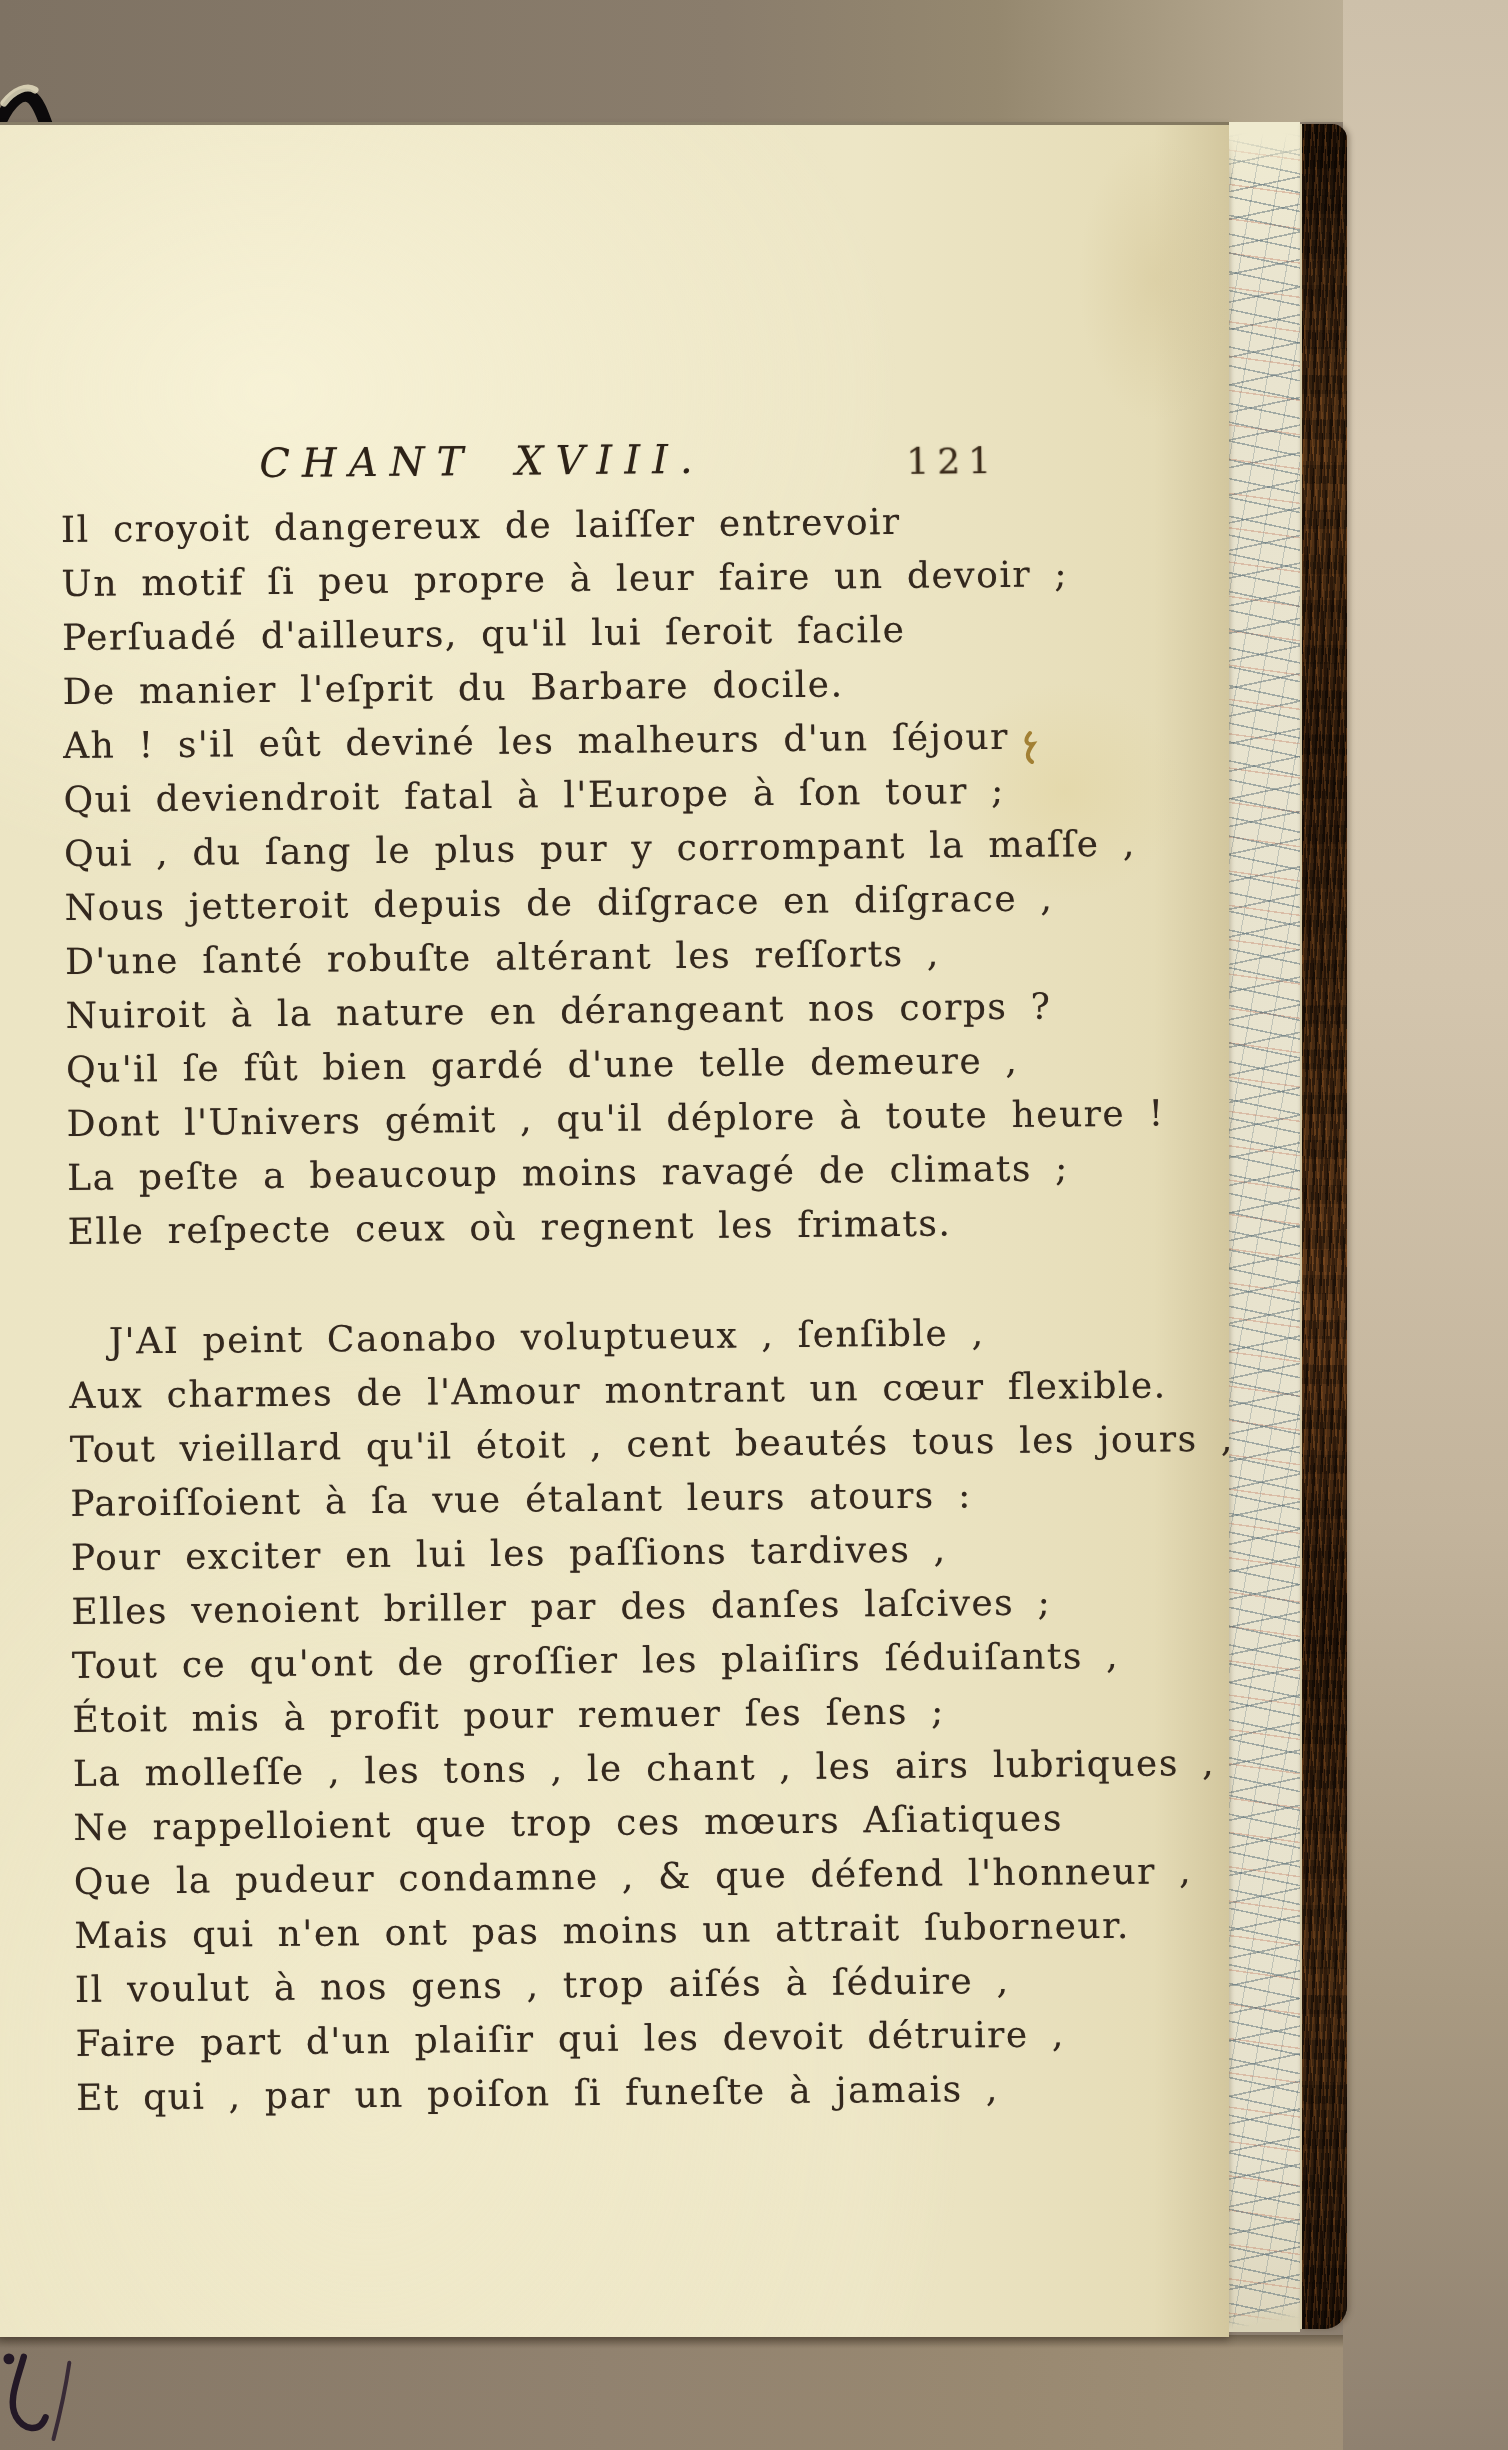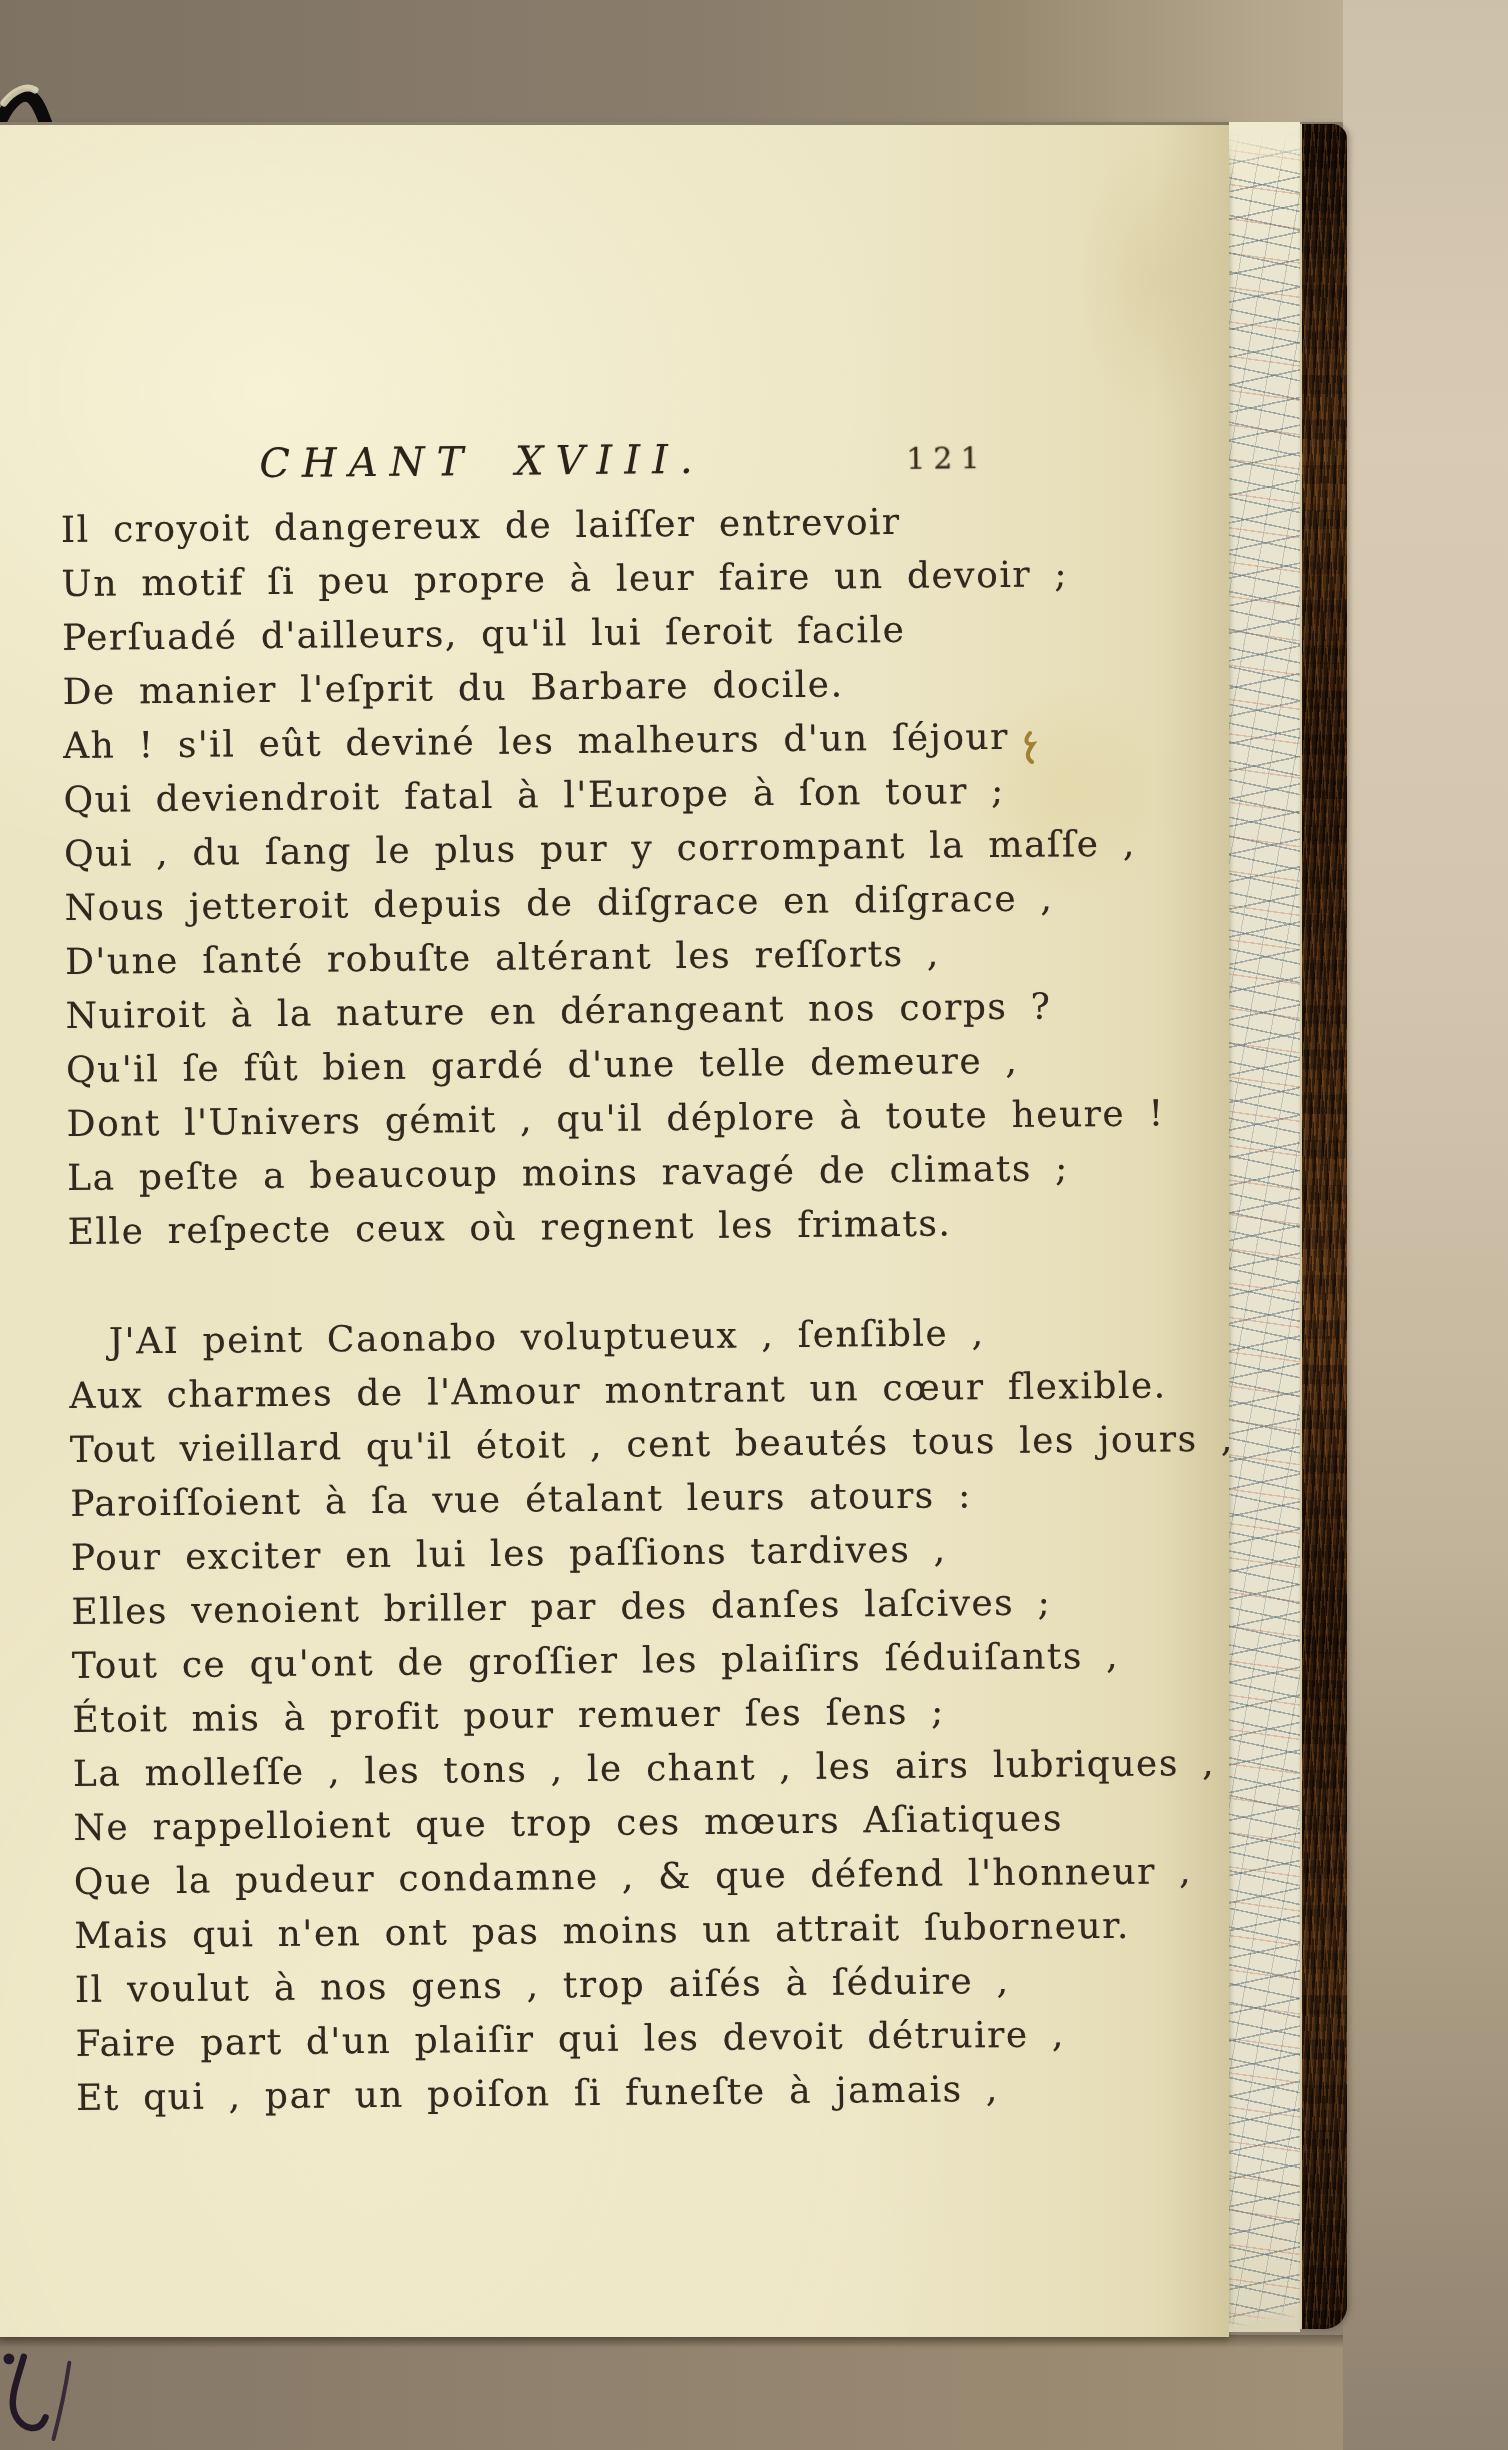--- a/index.html
+++ b/index.html
@@ -94,21 +94,21 @@
   }
   .header-row { position: relative; height: 179px; }
   .chant-title {
     position: absolute; left: 199px; top: 118px;
     font-style: italic; font-size: 40px; letter-spacing: 12px; word-spacing: 15px;
     color: #2d2217;
     text-shadow: 0 0 1px rgba(45,34,23,.4);
   }
   .page-number {
     position: absolute; left: 846px; top: 125px;
-    font-size: 30px; letter-spacing: 8px; color: #3c2c1b;
+    font-size: 36px; letter-spacing: 8px; color: #3c2c1b;
     filter: blur(0.4px);
     text-shadow: 0 0 1.5px rgba(60,44,27,.5);
   }
   .poem {
     position: relative;
     font-size: 36px; line-height: 54px;
     letter-spacing: 1.5px; word-spacing: 10.4px;
     text-shadow: 0 0 0.7px rgba(51,40,30,.45);
   }
   .poem .line { display: block; }

